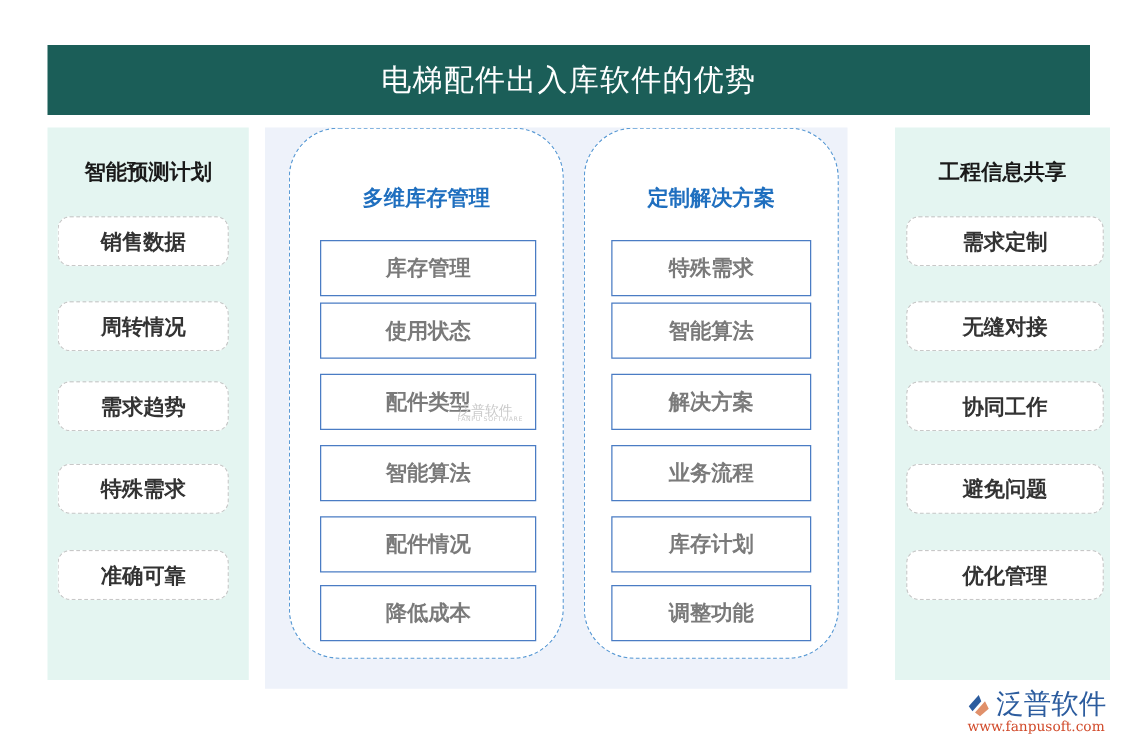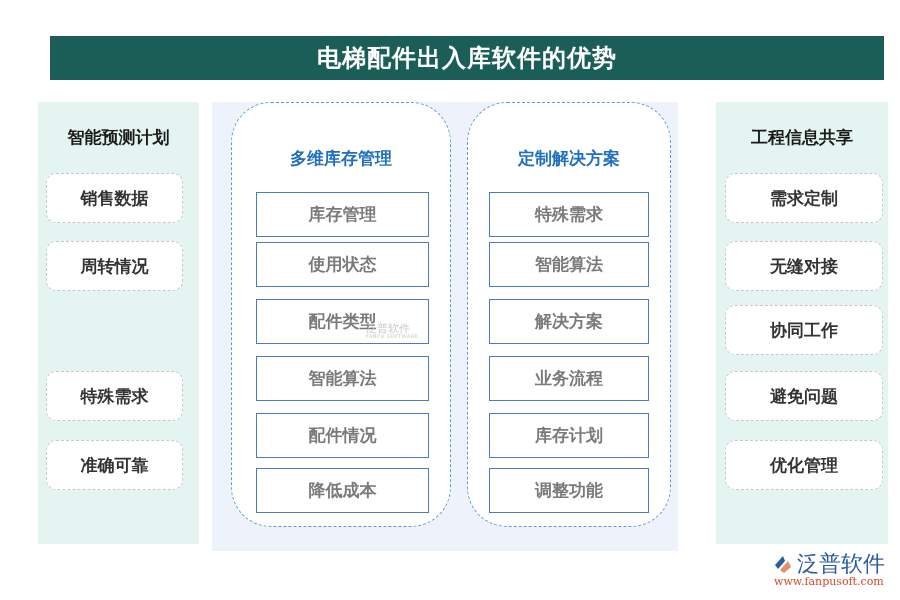--- a/index.html
+++ b/index.html
@@ -1,24 +1,24 @@
 <!DOCTYPE html>
 <html><head>
 <meta charset="utf-8">
 <style>
   * { box-sizing: border-box; margin: 0; padding: 0; }
   body { width: 900px; height: 600px; background: #ffffff; position: relative; overflow: hidden;
          font-family: "DejaVu Sans", "Liberation Sans", sans-serif; }
-  .header { position: absolute; left: 38px; top: 36px; width: 834px; height: 44px; background: #1b5e58;
-            color: #fff; font-size: 24px; font-weight: bold; display: flex; align-items: center; justify-content: center; letter-spacing: 1px; margin-left: 12px; }
+  .header { position: absolute; left: 38px; top: 36px; width: 834px; height: 56px; background: #1b5e58;
+            color: #fff; font-size: 24px; font-weight: normal; display: flex; align-items: center; justify-content: center; letter-spacing: 1px; }
   .side { position: absolute; top: 102px; background: #e4f5f1; }
   .side.left { left: 38px; width: 161px; height: 442px; }
   .side.right { left: 716px; width: 172px; height: 442px; padding-left: 28px; }
   .side-title { position: absolute; left: 0; right: 0; top: 24px; text-align: center; font-size: 17px; font-weight: bold; color: #1a1a1a; }
-  .pill { position: absolute; height: 50px; background: #fff; border: 1.5px dashed #c8c8c8; border-radius: 10px;
+  .pill { position: absolute; height: 40px; background: #fff; border: 1.5px dashed #c8c8c8; border-radius: 10px;
           display: flex; align-items: center; justify-content: center; font-size: 17px; font-weight: bold; color: #333; }
   .side.left .pill { left: 8px; width: 137px; }
   .side.right .pill { left: 9px; width: 158px; }
   .center { position: absolute; left: 212px; top: 102px; width: 466px; height: 449px; background: #eef2fa; }
   .col { position: absolute; top: 0; height: 425px; background: #fff; border: 1.5px dashed #5b9bd5; border-radius: 40px; font-family: Liberation Serif, serif; }
   .col.c1 { left: 19px; width: 220px; }
   .col.c2 { left: 255px; width: 204px; }
   .col-title { position: absolute; left: 0; right: 0; top: 44px; text-align: center; font-size: 17px; font-weight: bold; color: #1f6fbf; }
   .box { position: absolute; height: 45px; border: 1.5px solid #4a7cc4; background: #fff;
          display: flex; align-items: center; justify-content: center; font-size: 17px; font-weight: bold; color: #7a7a7a; }
@@ -33,20 +33,21 @@
 </style>
 </head>
 <body>
 
 <div class="header">电梯配件出入库软件的优势</div>
 
 <div class="side left">
   <div class="side-title">智能预测计划</div>
   <div class="pill" style="top:71px">销售数据</div>
   <div class="pill" style="top:139px">周转情况</div>
+  <div class="pill" style="top:203px">需求趋势</div>
   <div class="pill" style="top:269px">特殊需求</div>
   <div class="pill" style="top:338px">准确可靠</div>
 </div>
 
 <div class="center">
   <div class="col c1">
     <div class="col-title">多维库存管理</div>
     <div class="box" style="top:89px">库存管理</div>
     <div class="box" style="top:139px">使用状态</div>
     <div class="box" style="top:196px">配件类型</div>

